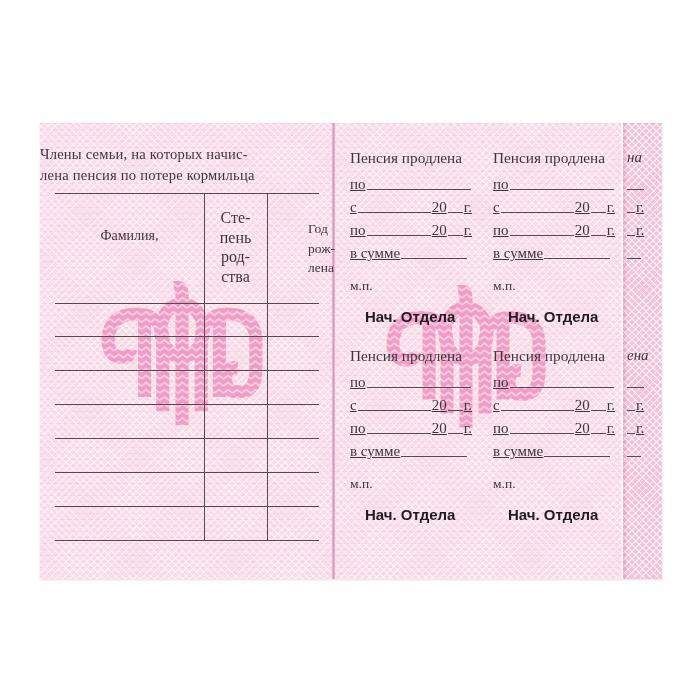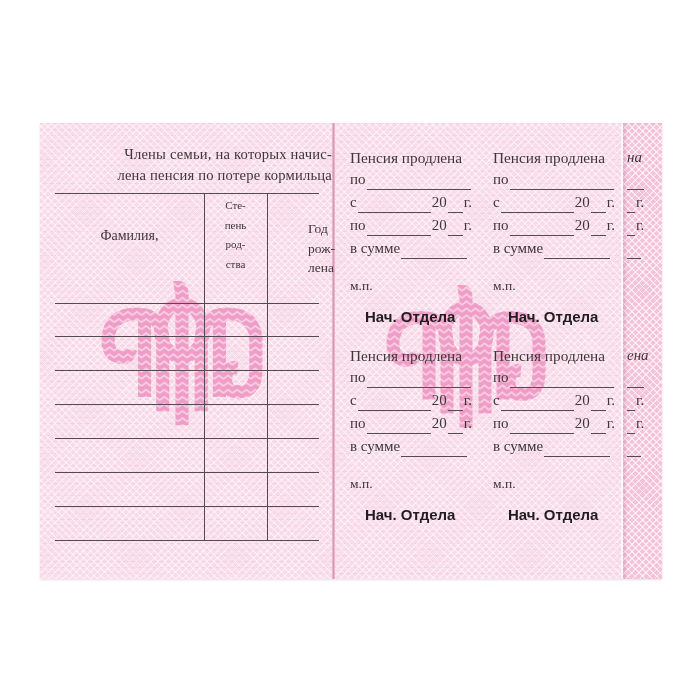--- a/index.html
+++ b/index.html
@@ -33,41 +33,41 @@
         background-image:
           repeating-linear-gradient(45deg, rgba(255,255,255,.6) 0 1.3px, rgba(255,255,255,0) 1.3px 5px),
           repeating-linear-gradient(-45deg, rgba(255,255,255,.6) 0 1.3px, rgba(255,255,255,0) 1.3px 5px);
         box-shadow:inset 3px 0 3px rgba(170,90,130,.22);}
 
   .wm{position:absolute;pointer-events:none;}
   .wm-left{left:56px;top:158px;width:172px;height:148px;}
   .wm-right{left:46px;top:162px;width:170px;height:146px;}
 
   
-  .lp-title{position:absolute;top:21px;left:0;width:100%;text-align:right;
+  .lp-title{position:absolute;top:21px;left:0;width:100%;text-align:left;
             font-size:14.6px;line-height:20.5px;letter-spacing:.2px;}
   .tbl{position:absolute;left:15px;top:70px;width:264px;height:347px;
        border-top:1.5px solid var(--line-color);}
   .hline{position:absolute;left:0;width:100%;height:0;border-top:1.4px solid var(--line-color);}
   .hdr-bottom{top:109px;}
   .vline{position:absolute;top:0;width:0;height:347px;border-left:1.4px solid var(--line-color);}
   .v1{left:149px;} .v2{left:212px;}
   .th{position:absolute;text-align:center;line-height:19.5px;}
   .th1{left:0;top:32px;width:149px;font-size:14px;font-family:Liberation Serif, serif;}
-  .th2{left:149px;top:2px;width:63px;font-size:11px;}
+  .th2{left:149px;top:14px;width:63px;font-size:16px;}
   .th3{left:212px;top:25px;width:52px;font-size:13.5px;padding-left:41px;}
   .rows{position:absolute;left:0;top:109px;width:100%;}
   .rline{height:34px;border-bottom:1.3px solid var(--line-color);}
 
   
   .pb{position:absolute;width:122px;}
   .pb1{left:15px;top:25px;} .pb2{left:158px;top:25px;}
   .pb3{left:15px;top:223px;} .pb4{left:158px;top:223px;}
   .pb-title{height:22px;font-size:15.3px;line-height:19px;white-space:nowrap;}
-  .row{height:23px;display:flex;}
+  .row{height:23px;display:flex;align-items:flex-end;text-decoration:underline;}
   .lbl{font-size:15px;line-height:18px;white-space:nowrap;}
   .fill{flex:1 1 auto;border-bottom:1.3px solid var(--line-color);margin:0 1px 3px 1px;}
   .f-sm{flex:0 0 15px;}
   .f-sum{margin-right:5px;}
   .mp{margin-top:16px;height:18px;font-size:13.5px;}
   .head{margin-top:12px;height:20px;font-family:"Liberation Sans",sans-serif;
         font-weight:bold;font-size:15px;color:var(--bold-text-color);white-space:nowrap;margin-left:15px;}
 
   
   .sg{position:absolute;left:4px;width:31px;}

